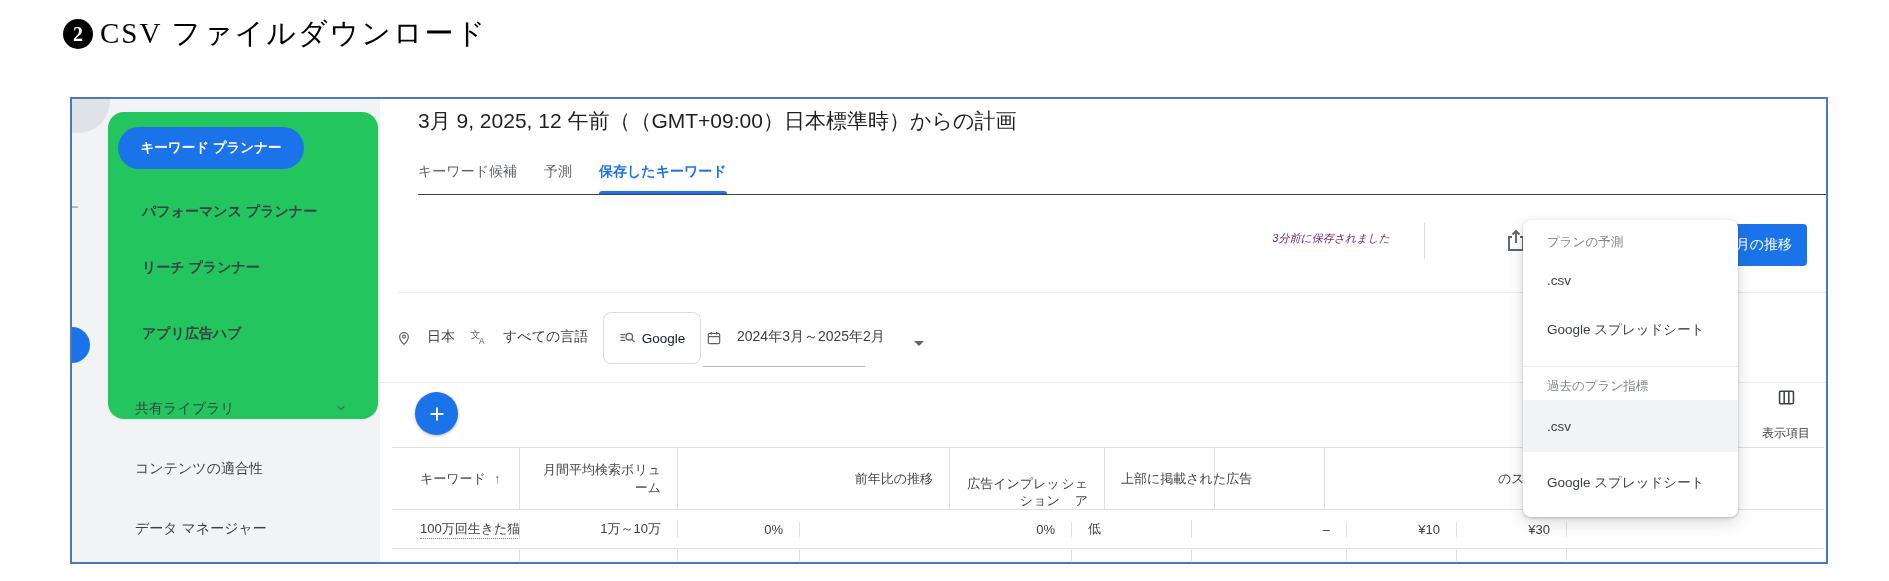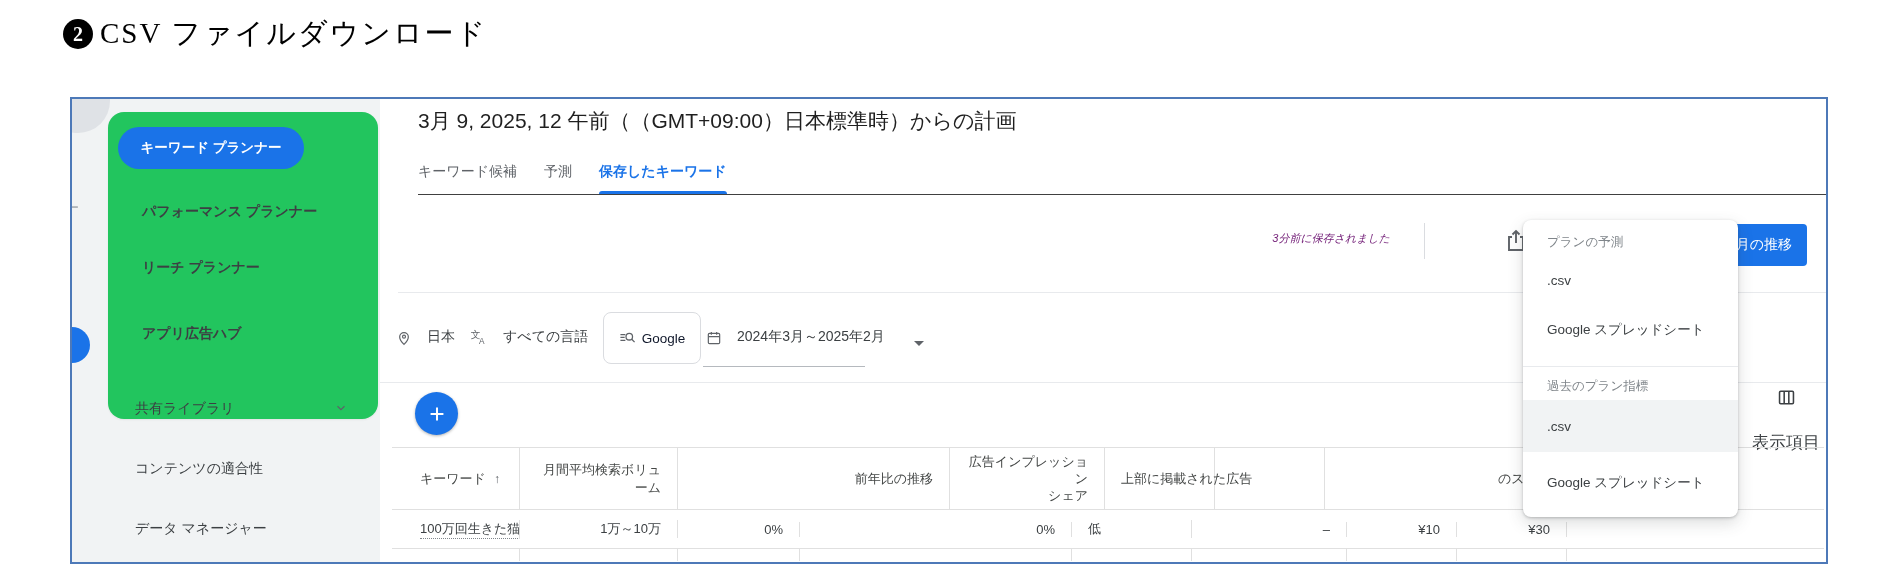--- a/index.html
+++ b/index.html
@@ -81,38 +81,38 @@
                 font-size:13.5px; color:#0f172a; cursor:pointer; }
   .chip-date { left:326px; top:229px; }
   .caret { width:0; height:0; border-left:5px solid transparent; border-right:5px solid transparent;
            border-top:5px solid #5f6368; margin-left:14px; }
   .date-underline { position:absolute; left:323px; top:267px; width:162px; height:1px; background:#b5b9be; }
 
   .fab { position:absolute; left:35px; top:293px; width:43px; height:43px; border-radius:50%;
          background:#1a73e8; display:flex; align-items:center; justify-content:center;
          box-shadow:0 1px 3px rgba(0,0,0,.3); cursor:pointer; }
   .cols-ctl { position:absolute; right:2px; top:290px; width:76px; text-align:center; cursor:pointer; }
-  .cols-ctl .lbl { margin-top:21px; font-size:17px; color:#3c4043; }
+  .cols-ctl .lbl { margin-top:15px; font-size:12px; color:#3c4043; }
 
   
   .table { position:absolute; left:12px; top:348px; width:1432px; }
   .trow { display:flex; }
   .thead { height:63px; border-top:1px solid #e0e0e0; border-bottom:1px solid #e0e0e0; }
   .tdata { height:39px; border-bottom:1px solid #e0e0e0;align-items:center; }
   .tpartial { height:12px; }
   .cell { display:flex; align-items:center; padding:0 16px; font-size:13px; color:#3c4043;
           overflow:hidden; }
   .thead .cell { color:#444746; }
   .cell.r { justify-content:flex-end; text-align:right; }
   .c0 { width:128px; padding-left:28px; }
   .c1 { width:158px; } .c2 { width:122px; } .c3 { width:272px; }
   .c4 { width:120px; } .c5 { width:155px; } .c6 { width:110px; }
   .c7 { width:110px; } .c8 { width:257px; }
   .c0,.c1,.c2,.c3,.c4,.c5,.c6,.c7 { border-right:1px solid #e0e0e0; }
-  .cell.two { flex-direction:column; align-items:flex-end; justify-content:center; line-height:17px; }
+  .cell.two { flex-direction:row; align-items:flex-end; justify-content:center; line-height:17px; }
   .cell.spill { overflow:visible; white-space:nowrap; padding-right:0; }
   .cell.status-h { padding-left:173px; overflow:visible; white-space:nowrap; }
   .sort { margin-left:8px; color:#5f6368; font-size:12px; }
   .kw-link { border-bottom:1px dotted #80868b; cursor:pointer; white-space:nowrap; }
 
   
   .menu { position:absolute; left:1451px; top:121px; width:215px; height:297px; background:#fff;
           border-radius:8px; z-index:30;
           box-shadow:0 1px 3px rgba(60,64,67,.3), 0 6px 16px rgba(60,64,67,.18); }
   .menu .sec { position:absolute; left:24px; right:12px; font-size:12.5px; color:#80868b; }

